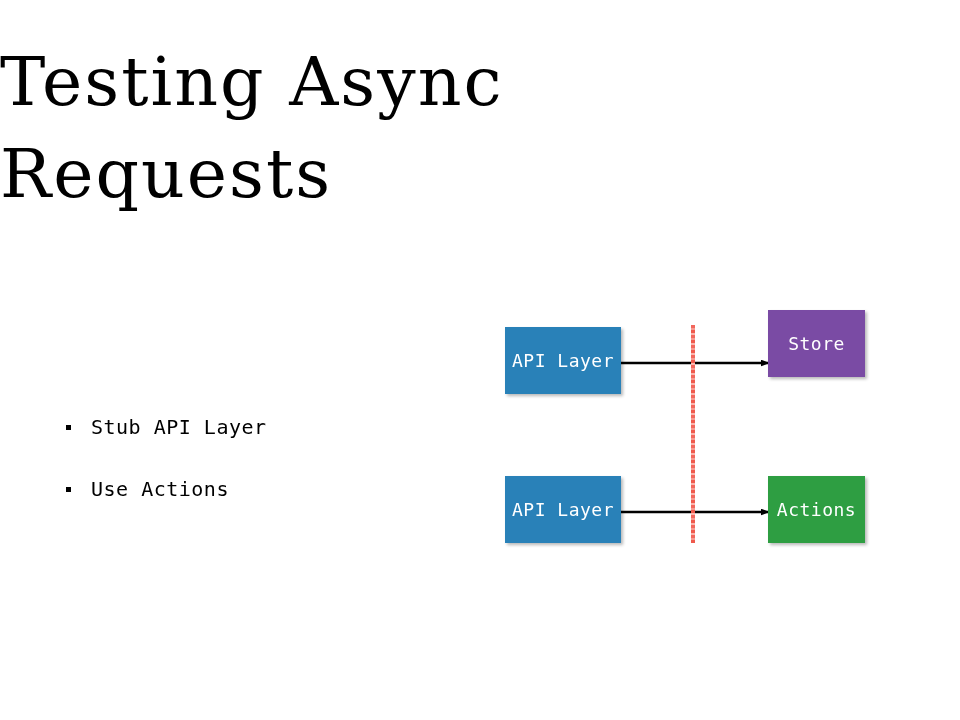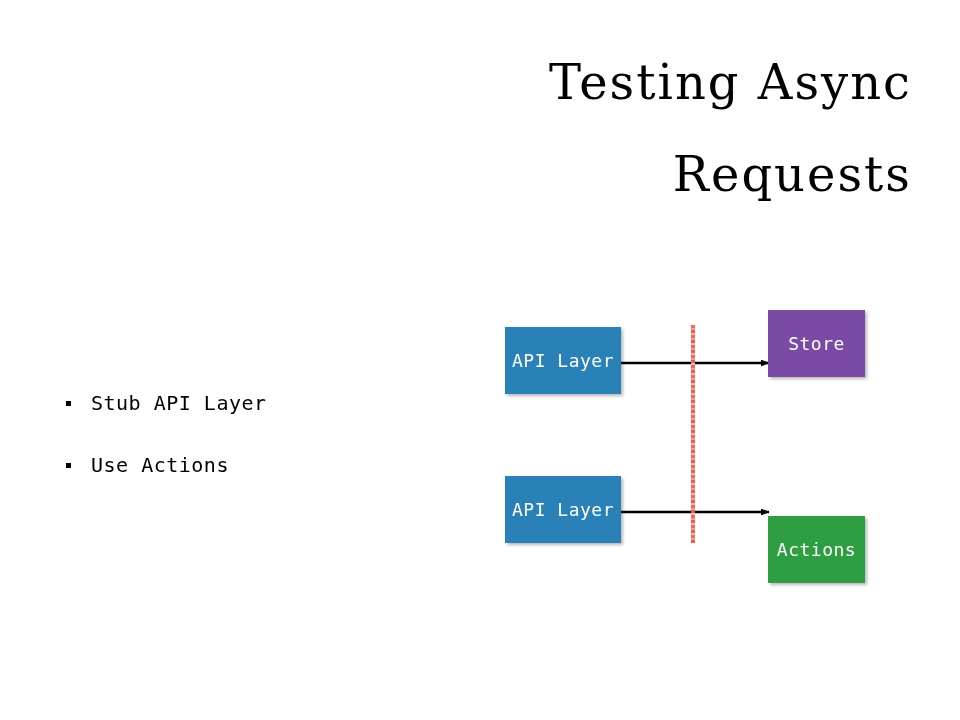--- a/index.html
+++ b/index.html
@@ -18,35 +18,35 @@
     background: #ffffff;
     overflow: hidden;
   }
 
   
   #title {
     position: absolute;
     left: 0;
     top: 36px;
     width: 912px;
-    text-align: right;
+    text-align: left;
     font-family: "DejaVu Serif", "Liberation Serif", serif;
-    font-size: 48px;
+    font-size: 68px;
     line-height: 92px;
     color: #000000;
     letter-spacing: 2px;
     font-weight: 400;
     white-space: pre-line;
   }
 
   
   #bullets {
     position: absolute;
     left: 66px;
-    top: 388px;
+    top: 412px;
     width: 380px;
   }
   .bullet-row {
     display: flex;
     align-items: center;
     height: 30px;
     margin-bottom: 32px;
   }
   .bullet-marker {
     width: 5px;
@@ -80,21 +80,21 @@
     font-family: "DejaVu Sans Mono", "Liberation Mono", monospace;
     font-size: 18px;
     letter-spacing: 0.5px;
     box-shadow: 2px 2px 3px rgba(0,0,0,0.28);
     white-space: nowrap;
     overflow: hidden;
   }
   .node-api-1 { left: 505px; top: 327px; width: 116px; height: 67px; }
   .node-store { left: 768px; top: 310px; width: 97px;  height: 67px; }
   .node-api-2 { left: 505px; top: 476px; width: 116px; height: 67px; }
-  .node-actions { left: 768px; top: 476px; width: 97px; height: 67px; margin-top: 40px; }
+  .node-actions { left: 768px; top: 476px; width: 97px; height: 67px; }
 
   .divider-line {
     position: absolute;
     left: 691px;
     top: 325px;
     width: 4px;
     height: 218px;
     background: repeating-linear-gradient(
       to bottom,
       #f2675c 0px, #f2675c 3px,

